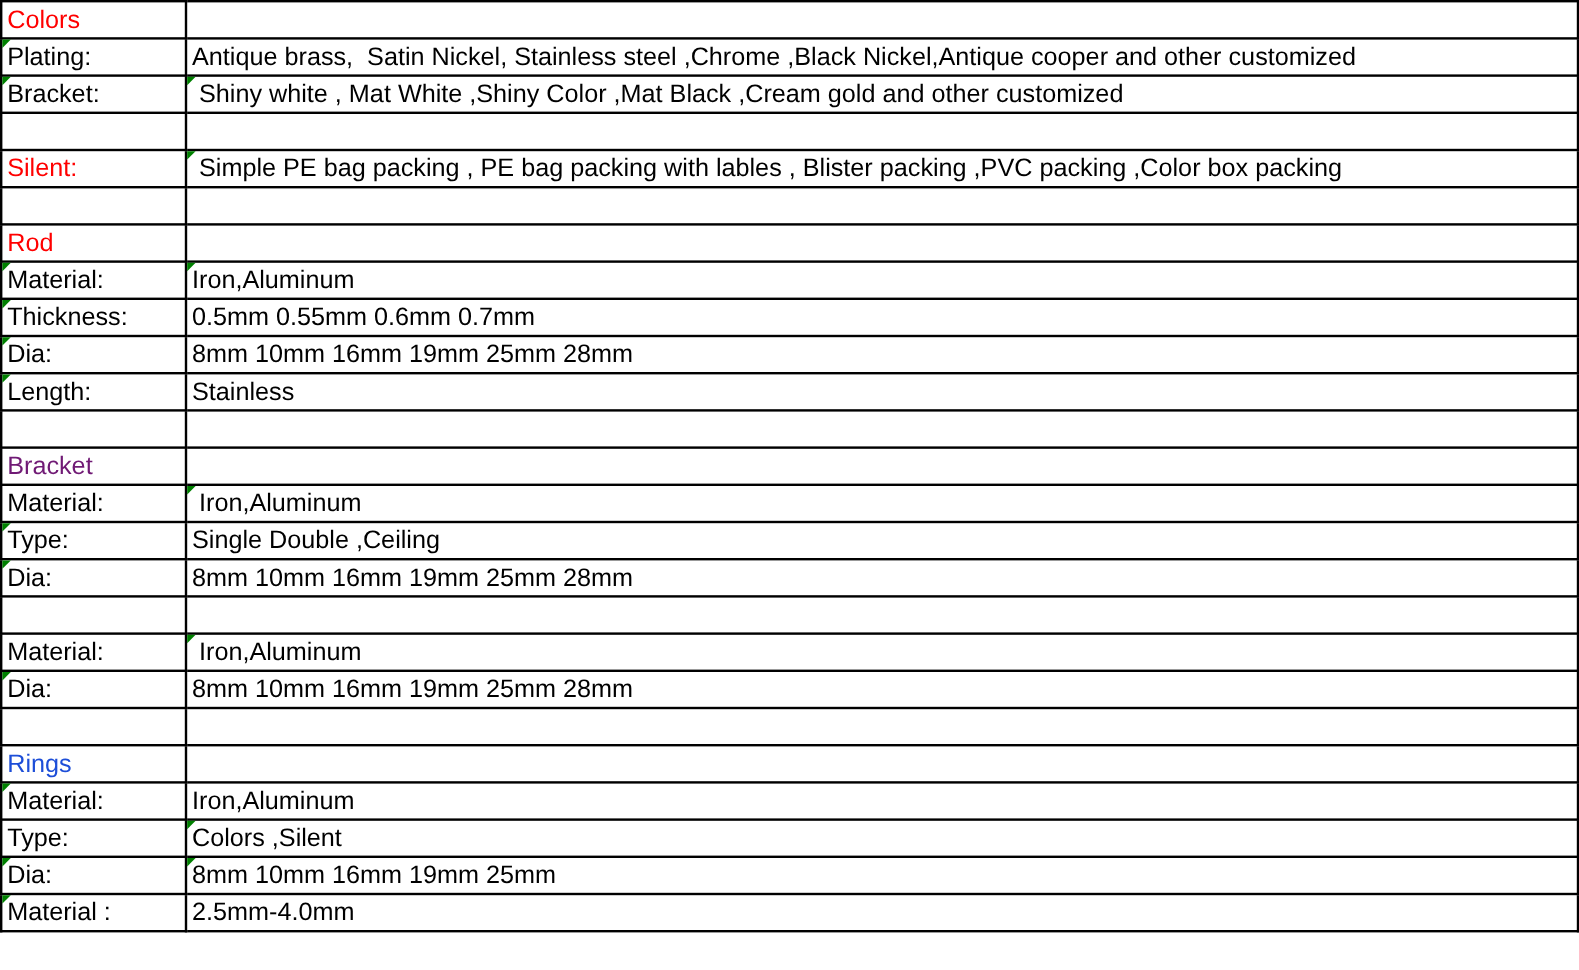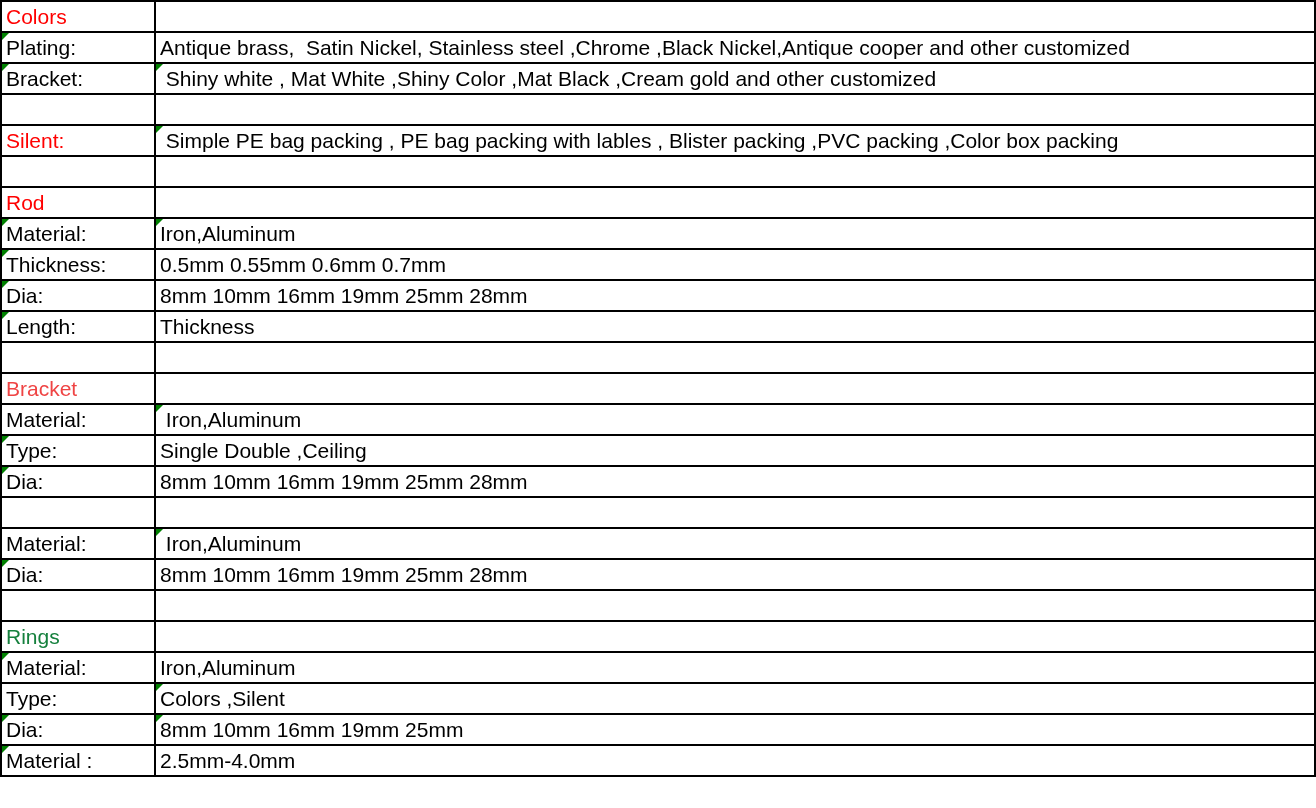--- a/index.html
+++ b/index.html
@@ -89,28 +89,28 @@
       <tr>
         <td class="label-cell"><span class="marker"></span><span class="cell-text">Thickness:</span></td>
         <td class="value-cell"><span class="cell-text">0.5mm 0.55mm 0.6mm 0.7mm</span></td>
       </tr>
       <tr>
         <td class="label-cell"><span class="marker"></span><span class="cell-text">Dia:</span></td>
         <td class="value-cell"><span class="cell-text">8mm 10mm 16mm 19mm 25mm 28mm</span></td>
       </tr>
       <tr>
         <td class="label-cell"><span class="marker"></span><span class="cell-text">Length:</span></td>
-        <td class="value-cell"><span class="cell-text">Thickness</span></td>
+        <td class="value-cell"><span class="cell-text">Stainless</span></td>
       </tr>
       <tr>
         <td class="label-cell"><span class="cell-text"></span></td>
         <td class="value-cell"><span class="cell-text"></span></td>
       </tr>
       <tr>
-        <td class="label-cell"><span class="cell-text" style="color: #ef4444;">Bracket</span></td>
+        <td class="label-cell"><span class="cell-text" style="color: #701a75;">Bracket</span></td>
         <td class="value-cell"><span class="cell-text"></span></td>
       </tr>
       <tr>
         <td class="label-cell"><span class="cell-text">Material:</span></td>
         <td class="value-cell"><span class="marker"></span><span class="cell-text"> Iron,Aluminum</span></td>
       </tr>
       <tr>
         <td class="label-cell"><span class="marker"></span><span class="cell-text">Type:</span></td>
         <td class="value-cell"><span class="cell-text">Single Double ,Ceiling</span></td>
       </tr>
@@ -128,21 +128,21 @@
       </tr>
       <tr>
         <td class="label-cell"><span class="marker"></span><span class="cell-text">Dia:</span></td>
         <td class="value-cell"><span class="cell-text">8mm 10mm 16mm 19mm 25mm 28mm</span></td>
       </tr>
       <tr>
         <td class="label-cell"><span class="cell-text"></span></td>
         <td class="value-cell"><span class="cell-text"></span></td>
       </tr>
       <tr>
-        <td class="label-cell"><span class="cell-text" style="color: #15803d;">Rings</span></td>
+        <td class="label-cell"><span class="cell-text" style="color: #1d4ed8;">Rings</span></td>
         <td class="value-cell"><span class="cell-text"></span></td>
       </tr>
       <tr>
         <td class="label-cell"><span class="marker"></span><span class="cell-text">Material:</span></td>
         <td class="value-cell"><span class="cell-text">Iron,Aluminum</span></td>
       </tr>
       <tr>
         <td class="label-cell"><span class="cell-text">Type:</span></td>
         <td class="value-cell"><span class="marker"></span><span class="cell-text">Colors ,Silent</span></td>
       </tr>

